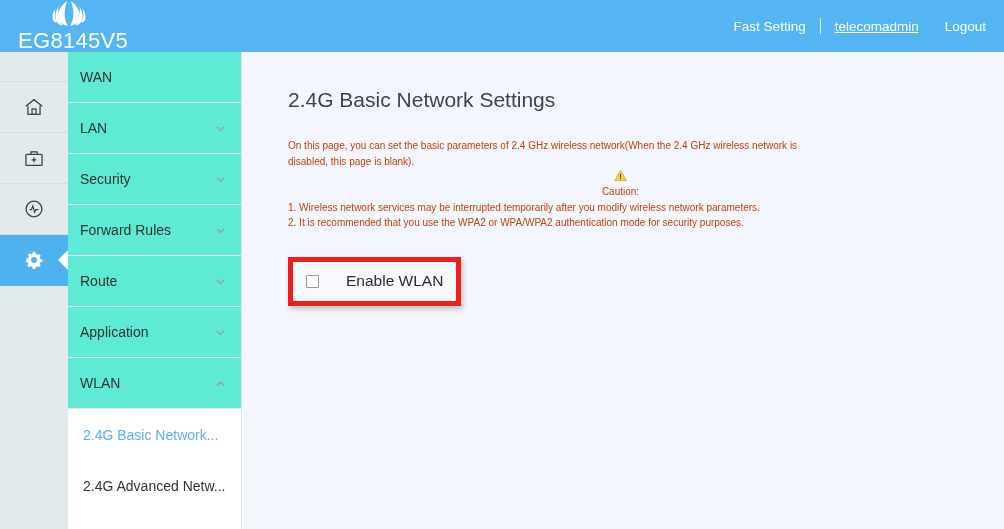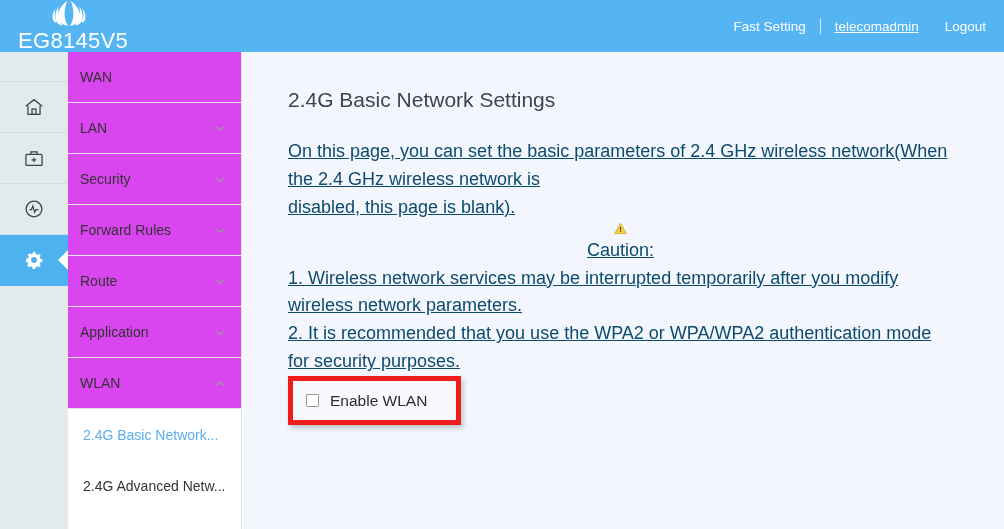--- a/index.html
+++ b/index.html
@@ -57,21 +57,21 @@
   .rail-item svg { display: block; }
 
   
   .menu {
     position: absolute; left: 68px; top: 52px;
     width: 174px; height: 477px;
     background: #ffffff;
     border-right: 1px solid #e2e2e2;
   }
   .menu-item {
-    height: 51px; background: #d946ef;
+    height: 51px; background: #5eead4;
     border-bottom: 1px solid #e3e3e3;
     display: flex; align-items: center;
     padding: 0 14px 0 12px;
     font-size: 14px; color: #333333;
   }
   .menu-item .label { flex: 1; white-space: nowrap; }
   .chev { width: 13px; height: 13px; flex: 0 0 auto; color: #9b9b9b; }
   .submenu { background: #ffffff; }
   .sub-item {
     height: 51px; display: flex; align-items: center;
@@ -85,36 +85,37 @@
     position: absolute; left: 243px; top: 52px;
     width: 761px; height: 477px;
     background: #f3f7fd;
     padding: 36px 0 0 45px;
   }
   .page-title {
     font-size: 21px; color: #3d4450; font-weight: 400;
     margin-bottom: 26px;
   }
   .desc {
-    font-size: 18px; color: #0c4a6e; line-height: 1.55;
+    font-size: 10px; color: #c2410c; line-height: 1.55;
     width: 665px;
-    text-decoration: underline;
   }
   .desc p { margin: 0; }
   .caution-line { display: flex; align-items: center; gap: 2px; flex-direction: column; }
   .tri-svg { display: block; width: 13px; height: 13px; flex: 0 0 auto; }
 
   
   .highlight-box {
+    margin-top: 26px;
     width: 173px; height: 49px;
     border: 5px solid #f01d1d;
     background: #f7f9fd;
     display: flex; align-items: center;
     padding-left: 13px;
     box-shadow: 2px 3px 5px rgba(0,0,0,.22);
+    gap: 16px;
   }
   .cbx {
     width: 13px; height: 13px; flex: 0 0 auto;
     border: 1px solid #9a9a9a; background: #ffffff;
     border-radius: 1px;
   }
   .cbx-label {
     margin-left: 11px; font-size: 15.5px; color: #2d2d2d;
     white-space: nowrap;
   }

